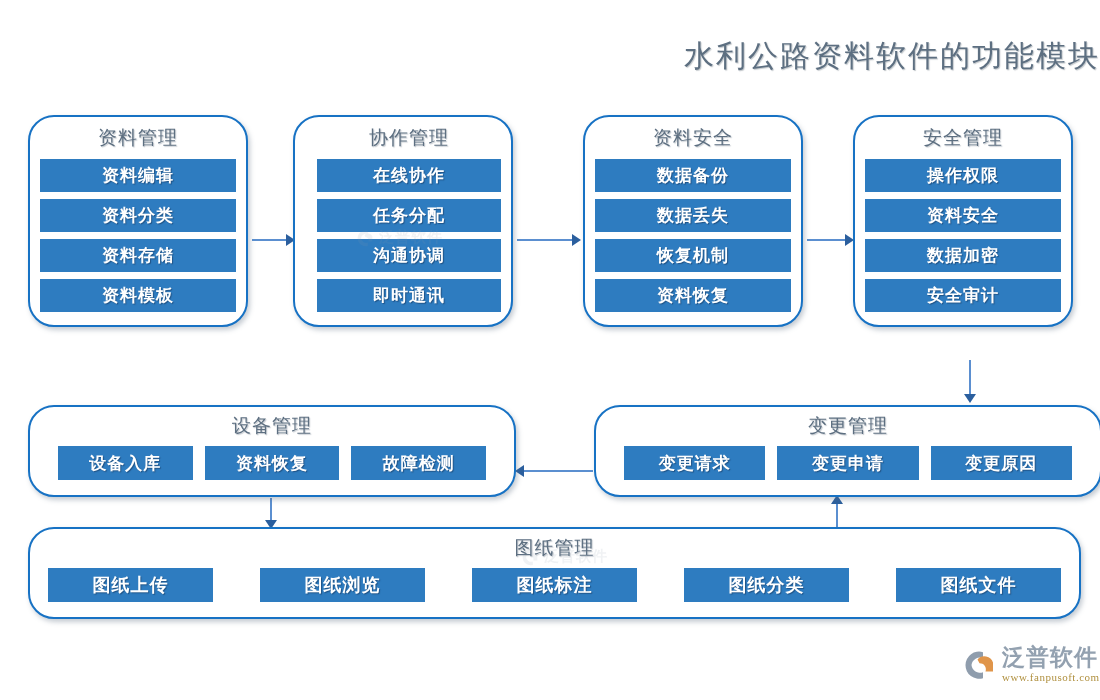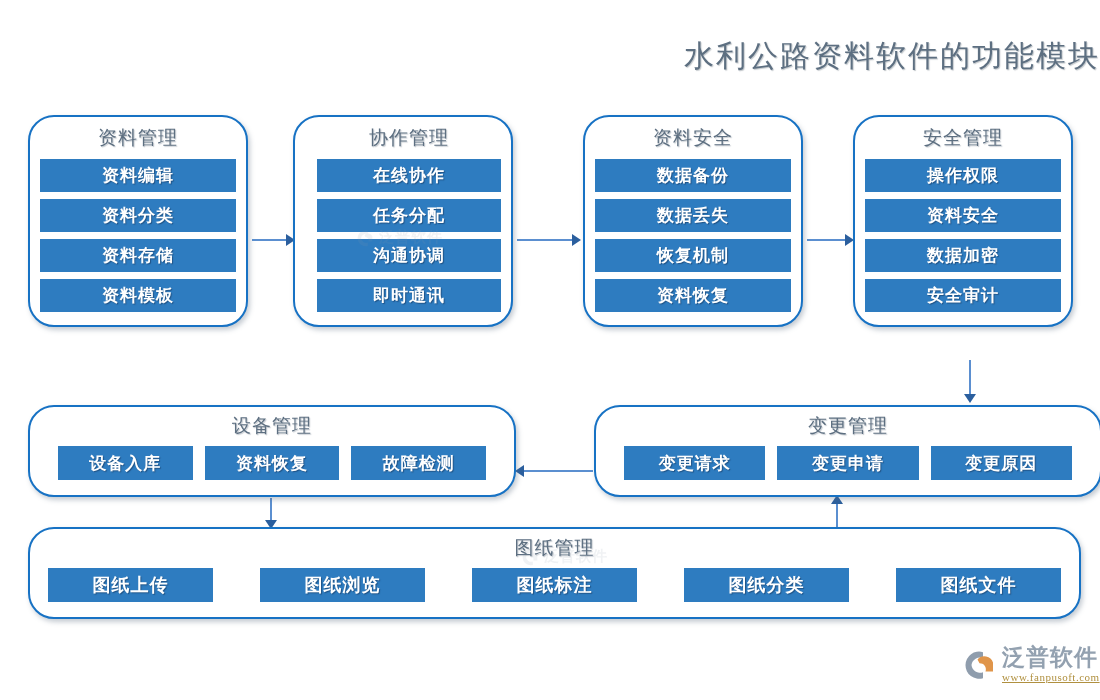--- a/index.html
+++ b/index.html
@@ -196,21 +196,20 @@
     letter-spacing: 1px;
     white-space: nowrap;
   }
   #logo .logo-url {
     color: #b0903f;
     font-size: 11px;
     letter-spacing: 0.5px;
     margin-top: 3px;
     white-space: nowrap;
     font-family: "Liberation Serif", serif;
-    text-decoration: underline;
   }
 </style>
 </head>
 <body>
 
 <div id="canvas">
 
   <div class="page-title">水利公路资料软件的功能模块</div>
 
   <div class="conn conn-h" style="left:252px; top:239px; width:36px;"></div>

